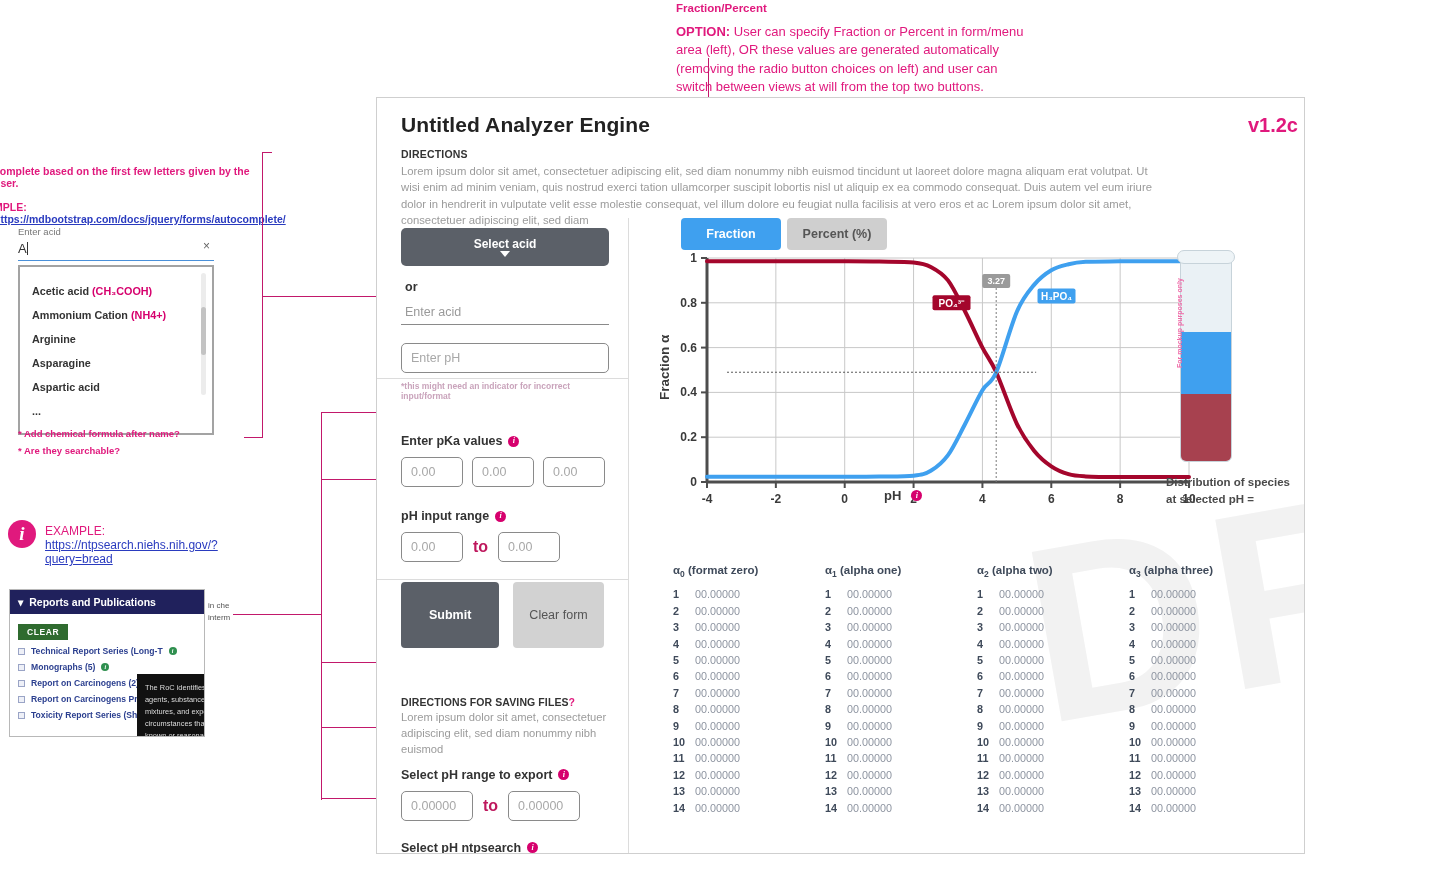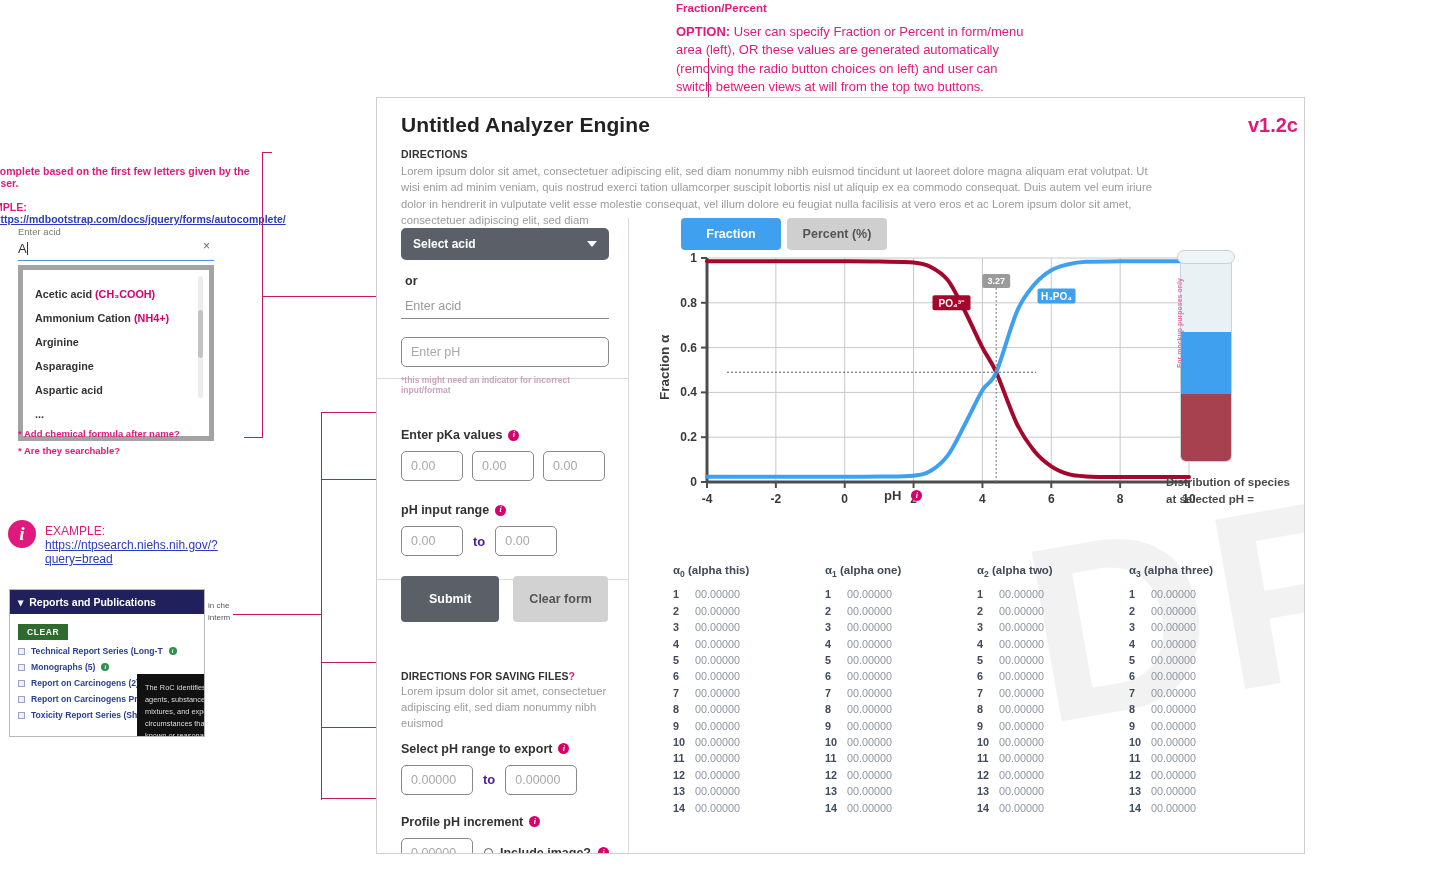--- a/index.html
+++ b/index.html
@@ -38,21 +38,21 @@
   
   .v-divider { position: absolute; background: #dcdcdc; width: 1px; }
   .h-divider { position: absolute; background: #dcdcdc; height: 1px; }
 
   
   #form-col { position: absolute; left: 24px; top: 130px; width: 208px; }
   .btn-dark {
     background: #5b6068; color: #fff; border: none; border-radius: 5px;
     font-family: "Liberation Sans", sans-serif; font-size: 12px; font-weight: bold;
     padding: 9px 12px; width: 100%; text-align: left; cursor: pointer;
-    display: flex; align-items: center; justify-content: space-between;
+    display: flex; align-items: center; justify-content: space-between; flex-direction: column;
   }
   .caret { width: 0; height: 0; border-left: 5.5px solid transparent; border-right: 5.5px solid transparent; border-top: 6px solid #fff; }
   .or-label { font-size: 12.5px; font-weight: bold; color: #333; margin: 14px 0 8px 4px; }
   .underline-input {
     width: 100%; border: none; border-bottom: 1px solid #8a8a8a; background: transparent;
     font-family: "Liberation Sans", sans-serif; font-size: 12.5px; color: #555;
     padding: 3px 4px 5px 4px; outline: none;
   }
   .underline-input::placeholder { color: #9a9a9a; }
   .boxed-input {
@@ -67,24 +67,24 @@
   .info-dot {
     display: inline-flex; align-items: center; justify-content: center;
     width: 11px; height: 11px; border-radius: 50%; background: #d6006d;
     color: #fff; font-size: 8px; font-weight: bold; font-style: italic;
     font-family: "Liberation Serif", serif; line-height: 1;
   }
   .pka-row { display: flex; gap: 9px; margin-top: 9px; }
   .pka-row .boxed-input { width: 62px; }
   .range-row { display: flex; align-items: center; gap: 10px; margin-top: 9px; }
   .range-row .boxed-input { width: 62px; }
-  .to-word { font-size: 13px; font-weight: bold; color: #4c1d95; }
+  .to-word { font-size: 16px; font-weight: bold; color: #be185d; }
   .btn-row { display: flex; gap: 14px; margin-top: 20px; }
   .btn-submit { background: #5b6068; color: #fff; border: none; border-radius: 4px; font-family: "Liberation Sans", sans-serif; font-size: 12.5px; font-weight: bold; padding: 10px 28px; cursor: pointer; }
-  .btn-clear { background: #d2d2d2; color: #555; border: none; border-radius: 4px; font-family: "Liberation Sans", sans-serif; font-size: 12.5px; font-weight: bold; padding: 16px 16px; cursor: pointer; text-align: right; }
+  .btn-clear { background: #d2d2d2; color: #555; border: none; border-radius: 4px; font-family: "Liberation Sans", sans-serif; font-size: 12.5px; font-weight: normal; padding: 26px 16px; cursor: pointer; text-align: right; }
 
   .save-head { font-size: 10.5px; font-weight: bold; color: #333; letter-spacing: .1px; }
   .save-head .q { color: #e0197d; }
   .save-text { font-size: 11.2px; line-height: 1.42; color: #9b9b9b; margin-top: 2px; }
   .export-row .boxed-input { width: 72px; }
   .radio-circle { width: 9px; height: 9px; border: 1.4px solid #555; border-radius: 50%; display: inline-block; }
 
   
   #chart-area { position: absolute; left: 272px; top: 120px; width: 640px; height: 630px; }
   .toggle-btn { border: none; border-radius: 4px; font-family: "Liberation Sans", sans-serif; font-size: 12.5px; font-weight: bold; padding: 9px 0; cursor: pointer; }
@@ -134,21 +134,21 @@
   #auto-ann .l1 { font-size: 10.5px; font-weight: bold; color: #e0197d; }
   #auto-ann .l2 { font-size: 10.5px; font-weight: bold; color: #e0197d; margin-top: 12px; }
   #auto-ann .l2 a { color: #2a3bbf; text-decoration: underline; }
 
   #acid-widget { position: absolute; left: 18px; top: 226px; width: 196px; }
   #acid-widget .w-label { font-size: 9.5px; color: #777; margin-bottom: 2px; }
   #acid-input-row { position: relative; border-bottom: 1px solid #4a90d9; padding-bottom: 3px; }
   #acid-typed { font-size: 13px; color: #333; }
   #acid-caret { display: inline-block; width: 1px; height: 13px; background: #333; vertical-align: -2px; }
   #acid-clear { position: absolute; right: 4px; top: 0; font-size: 12px; color: #666; cursor: pointer; }
-  #acid-list { margin-top: 4px; border: 5px solid #a3a3a3; background: #fff; position: relative; padding: 12px 0 10px 0; }
+  #acid-list { margin-top: 4px; border: 2px solid #a3a3a3; background: #fff; position: relative; padding: 12px 0 10px 0; }
   .acid-item { font-size: 10.8px; font-weight: bold; color: #333; padding: 6px 12px; }
   .acid-item .formula { color: #d6006d; font-weight: bold; }
   #acid-scroll-track { position: absolute; right: 6px; top: 6px; width: 5px; height: 122px; background: #ececec; border-radius: 3px; }
   #acid-scroll-thumb { position: absolute; right: 6px; top: 40px; width: 5px; height: 48px; background: #c3c3c3; border-radius: 3px; }
   #acid-qs { position: absolute; left: 18px; top: 425px; font-size: 9.5px; font-weight: bold; color: #e0197d; line-height: 1.8; }
 
   #tooltip-ann { position: absolute; left: 8px; top: 520px; width: 268px; display: flex; gap: 9px; }
   #tooltip-icon { width: 28px; height: 28px; border-radius: 50%; background: #e0197d; color: #fff; display: flex; align-items: center; justify-content: center; font-family: "Liberation Serif", serif; font-style: italic; font-weight: bold; font-size: 19px; flex: 0 0 28px; }
   #tooltip-ann .tt-text { font-size: 9.3px; font-weight: bold; color: #e0197d; line-height: 1.46; }
   #tooltip-ann .tt-ex { font-size: 12px; font-weight: normal; color: #e0197d; margin-top: 4px; }
@@ -346,21 +346,21 @@
       </div>
       <div class="range-row">
         <input class="boxed-input" style="width: 72px;" placeholder="0.00000">
         <span class="to-word">to</span>
         <input class="boxed-input" style="width: 72px;" placeholder="0.00000">
       </div>
     </div>
 
     <div style="margin-top:20px;">
       <div class="field-label">
-        <span>Profile pH increment</span>
+        <span>Select pH ntpsearch</span>
         <span class="info-dot">i</span>
       </div>
       <div class="range-row" style="justify-content:space-between;">
         <input class="boxed-input" style="width: 72px;" placeholder="0.00000">
         <span style="display:flex; align-items:center; gap:7px;">
           <span class="radio-circle"></span>
           <span style="font-size:12.5px; font-weight:bold; color:#333;">Include image?</span>
           <span class="info-dot">i</span>
         </span>
       </div>
@@ -432,21 +432,21 @@
         <text x="379.51428571428573" y="48.08000000000001" text-anchor="middle" font-size="10" font-weight="bold" fill="#fff" font-family="&quot;Liberation Sans&quot;, sans-serif">H₃PO₄</text>
       </svg>
 
     <div id="axis-xlabel">
       <span>pH</span>
       <span class="info-dot">i</span>
     </div>
 
     <div id="alpha-table" style="position:absolute; left:24px; top:346px; width:612px; display:flex;">
         <div class="alpha-col">
-          <div class="alpha-head"><span>α</span><sub>0</sub><span> (alpha this)</span></div>
+          <div class="alpha-head"><span>α</span><sub>0</sub><span> (format zero)</span></div>
           <div class="alpha-row">
             <span class="alpha-idx">1</span>
             <span class="alpha-val">00.00000</span>
           </div>
           <div class="alpha-row">
             <span class="alpha-idx">2</span>
             <span class="alpha-val">00.00000</span>
           </div>
           <div class="alpha-row">
             <span class="alpha-idx">3</span>

